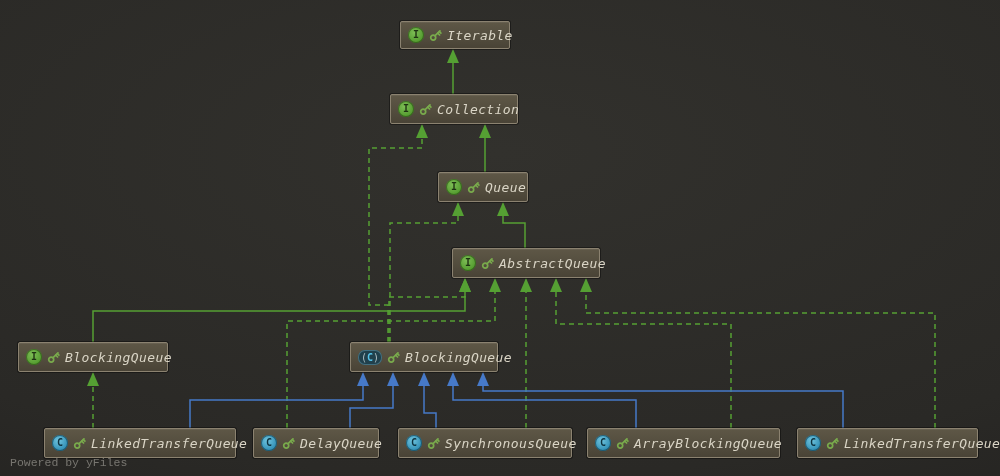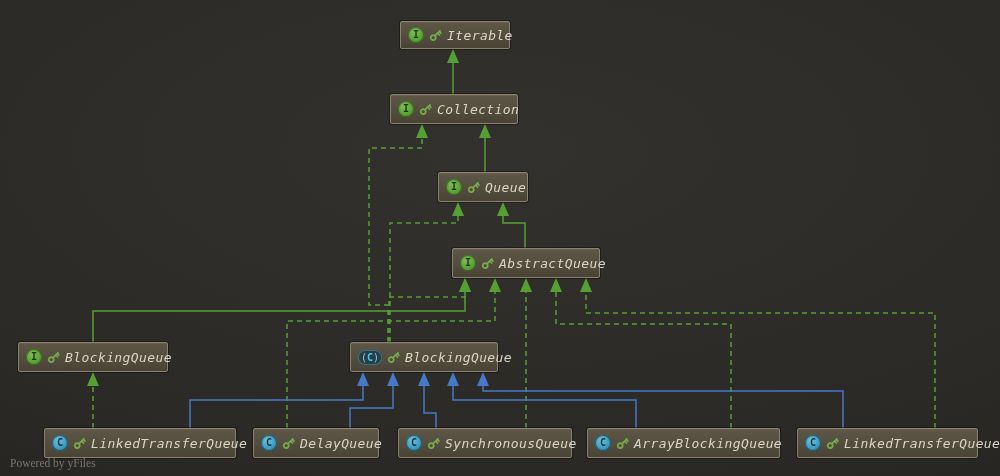--- a/index.html
+++ b/index.html
@@ -35,21 +35,21 @@
   }
   .icon.abs{
     height:15px;padding:0 3px;border-radius:7px;
     background:#20404c;box-shadow:inset 0 0 0 1px rgba(130,200,225,.35);
     font-size:10px;font-weight:bold;line-height:15px;color:#54c2e8;
   }
   .icon.abs .paren{color:#aebfc4;font-weight:normal;}
   .icon.key svg{display:block;}
   #watermark{
     position:absolute;left:10px;bottom:7px;
-    font-family:Liberation Serif, serif;font-size:11.5px;color:#85837d;opacity:.85;
+    font-family:Liberation Mono, monospace;font-size:11.5px;color:#85837d;opacity:.85;
   }
 </style>
 </head>
 <body>
 
 <div id="stage">
   <svg id="edges" xmlns="http://www.w3.org/2000/svg" viewBox="0 0 1000 476">
       <path d="M453 94 L453 63" class="edge solid" stroke="#55a033"></path>
       <polygon points="453,49 447,63 459,63" fill="#55a033"></polygon>
       <path d="M485 172 L485 138" class="edge solid" stroke="#55a033"></path>

